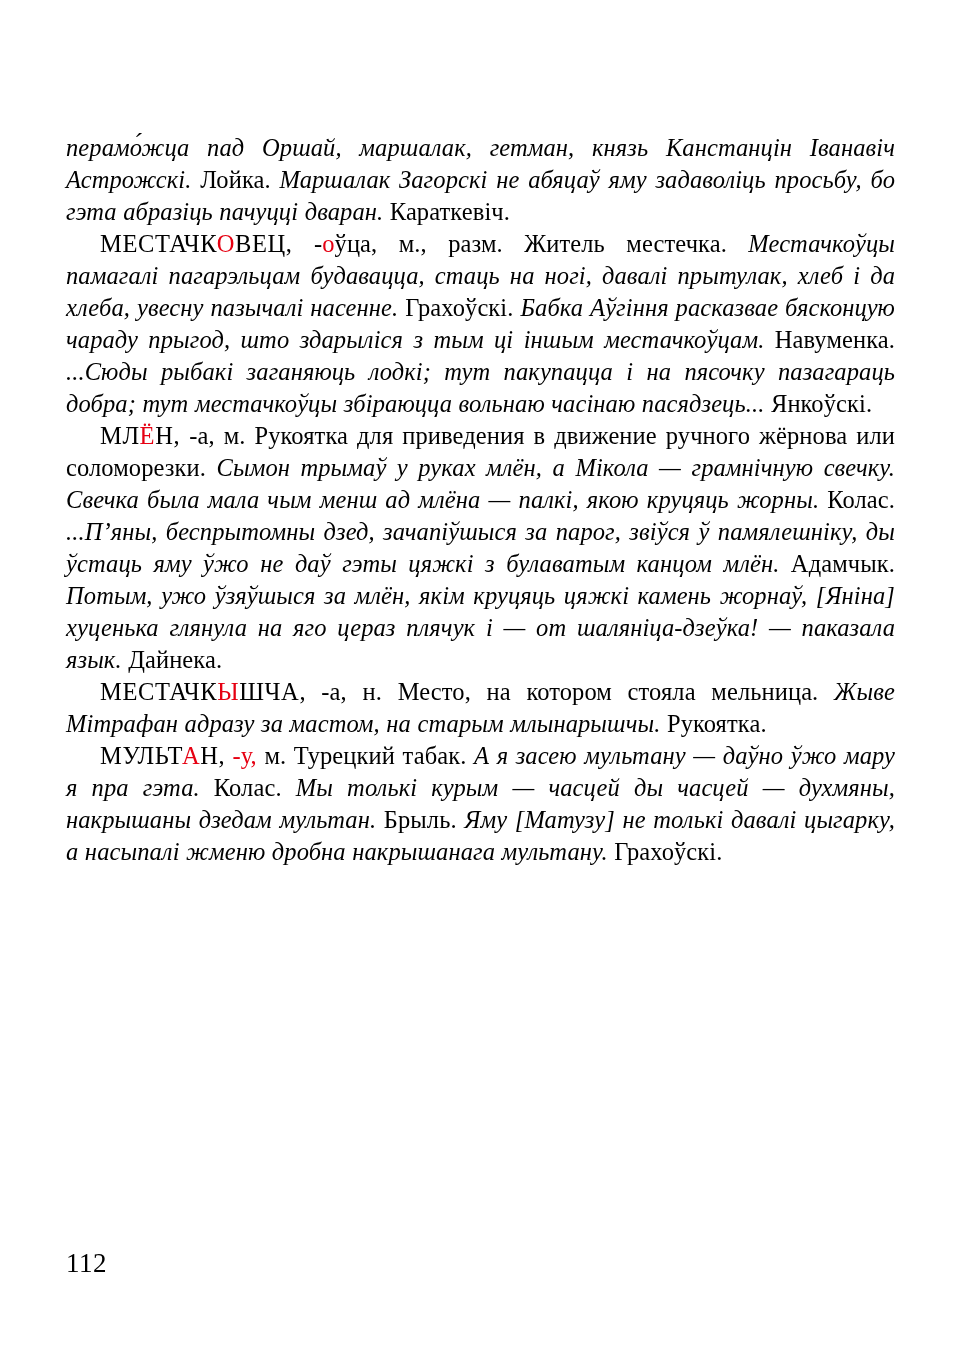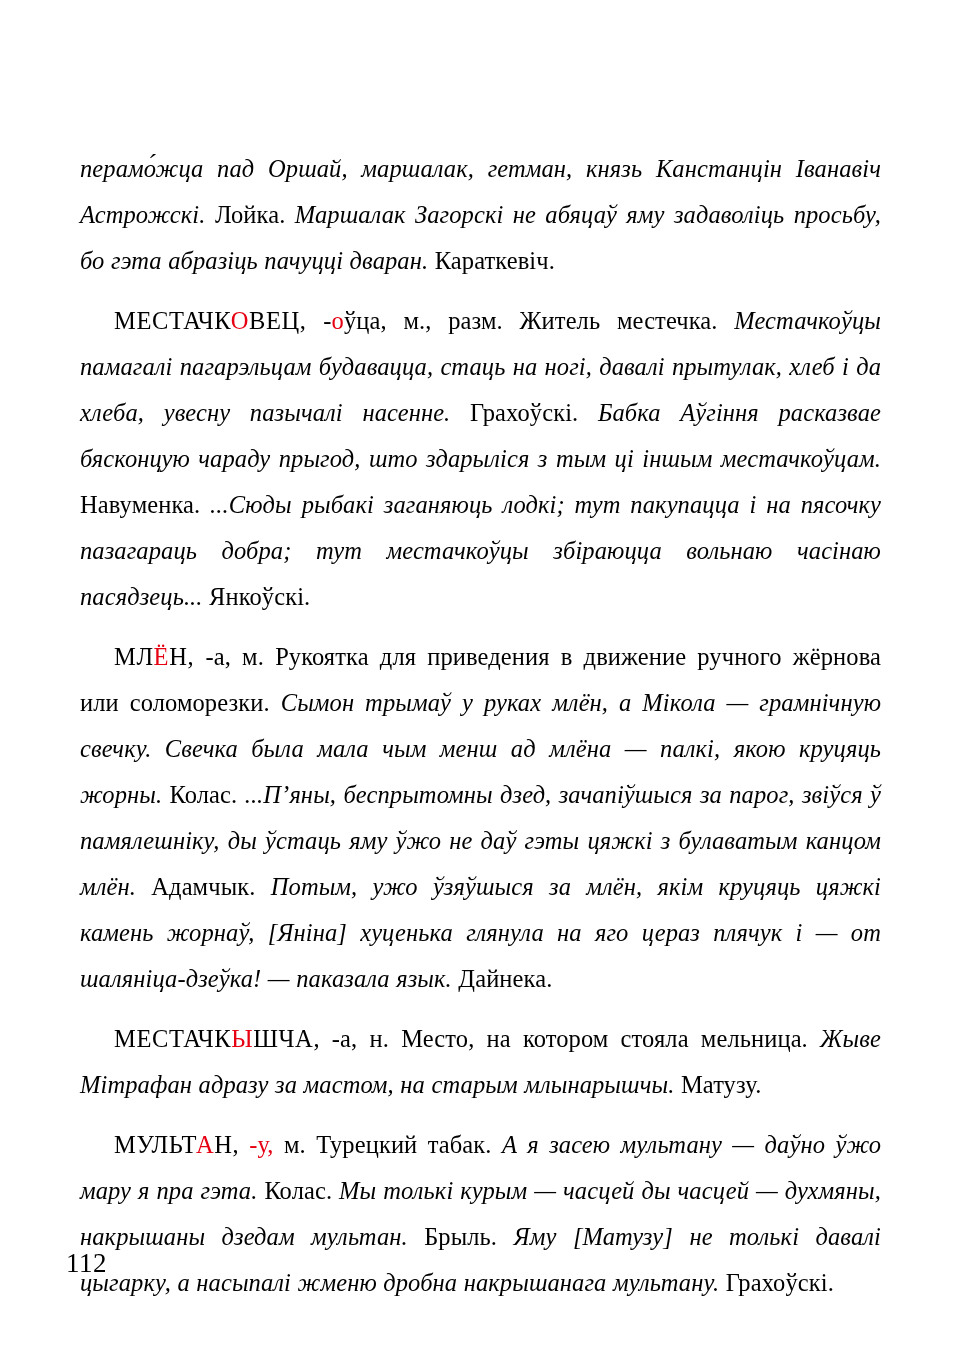--- a/index.html
+++ b/index.html
@@ -19,22 +19,22 @@
     position: absolute;
     left: 66px;
     top: 132px;
     width: 829px;
     height: 1120px;
   }
   .block {
     text-align: justify;
     text-align-last: left;
     font-size: 24.5px;
-    line-height: 46px;
-    margin: 14px;
+    line-height: 32px;
+    margin: 0;
     letter-spacing: 0.1px;
     word-spacing: 0.3px;
     hyphens: none;
   }
   .block + .block { margin-top: 0; }
   .entry { text-indent: 34px; }
   .cont { text-indent: 0; }
   
   .q {
     font-style: italic;
@@ -67,19 +67,19 @@
 <body>
 
 <div class="page">
 
   <p class="block cont"><span class="q">перамо́жца пад Оршай, маршалак, гетман, князь Канстанцін Іванавіч Астрожскі.</span> <span class="r">Лойка.</span> <span class="q">Маршалак Загорскі не абяцаў яму задаволіць просьбу, бо гэта абразіць пачуцці дваран.</span> <span class="r">Караткевіч.</span></p>
 
   <p class="block entry"><span class="hw"><span>МЕСТАЧК</span><span class="s">О</span><span>ВЕЦ</span><span>,</span></span> <span class="gram"><span>-</span><span class="s">о</span><span>ўца,</span></span> <span class="r">м.,</span> <span class="r">разм.</span> <span class="r">Житель местечка.</span> <span class="q">Местачкоўцы памагалі пагарэльцам будавацца, стаць на ногі, давалі прытулак, хлеб і да хлеба, увесну пазычалі насенне.</span> <span class="r">Грахоўскі.</span> <span class="q">Бабка Аўгіння расказвае бясконцую чараду прыгод, што здарыліся з тым ці іншым местачкоўцам.</span> <span class="r">Навуменка.</span> <span class="q">...Сюды рыбакі заганяюць лодкі; тут пакупацца і на пясочку пазагараць добра; тут местачкоўцы збіраюцца вольнаю часінаю пасядзець...</span> <span class="r">Янкоўскі.</span></p>
 
   <p class="block entry"><span class="hw"><span>МЛ</span><span class="s">Ё</span><span>Н</span><span>,</span></span> <span class="gram">-а,</span> <span class="r">м.</span> <span class="r">Рукоятка для приведения в движение ручного жёрнова или соломорезки.</span> <span class="q">Сымон трымаў у руках млён, а Мікола — грамнічную свечку. Свечка была мала чым менш ад млёна — палкі, якою круцяць жорны.</span> <span class="r">Колас.</span> <span class="q">...П’яны, беспрытомны дзед, зачапіўшыся за парог, звіўся ў памялешніку, ды ўстаць яму ўжо не даў гэты цяжкі з булаватым канцом млён.</span> <span class="r">Адамчык.</span> <span class="q">Потым, ужо ўзяўшыся за млён, якім круцяць цяжкі камень жорнаў, [Яніна] хуценька глянула на яго цераз плячук і — от шаляніца-дзеўка! — паказала язык.</span> <span class="r">Дайнека.</span></p>
 
-  <p class="block entry"><span class="hw"><span>МЕСТАЧК</span><span class="s">Ы</span><span>ШЧА</span></span><span>,</span> <span class="gram">-а,</span> <span class="r">н.</span> <span class="r">Место, на котором стояла мельница.</span> <span class="q">Жыве Мітрафан адразу за мастом, на старым млынарышчы.</span> <span class="r">Матузу.</span></p>
+  <p class="block entry"><span class="hw"><span>МЕСТАЧК</span><span class="s">Ы</span><span>ШЧА</span></span><span>,</span> <span class="gram">-а,</span> <span class="r">н.</span> <span class="r">Место, на котором стояла мельница.</span> <span class="q">Жыве Мітрафан адразу за мастом, на старым млынарышчы.</span> <span class="r">Рукоятка.</span></p>
 
   <p class="block entry"><span class="hw"><span>МУЛЬТ</span><span class="s">А</span><span>Н</span></span><span>,</span> <span class="gram s">-у,</span> <span class="r">м.</span> <span class="r">Турецкий табак.</span> <span class="q">А я засею мультану — даўно ўжо мару я пра гэта.</span> <span class="r">Колас.</span> <span class="q">Мы толькі курым — часцей ды часцей — духмяны, накрышаны дзедам мультан.</span> <span class="r">Брыль.</span> <span class="q">Яму [Матузу] не толькі давалі цыгарку, а насыпалі жменю дробна накрышанага мультану.</span> <span class="r">Грахоўскі.</span></p>
 
 </div>
 
 <div class="pageno">112</div>
 
 </body></html>

